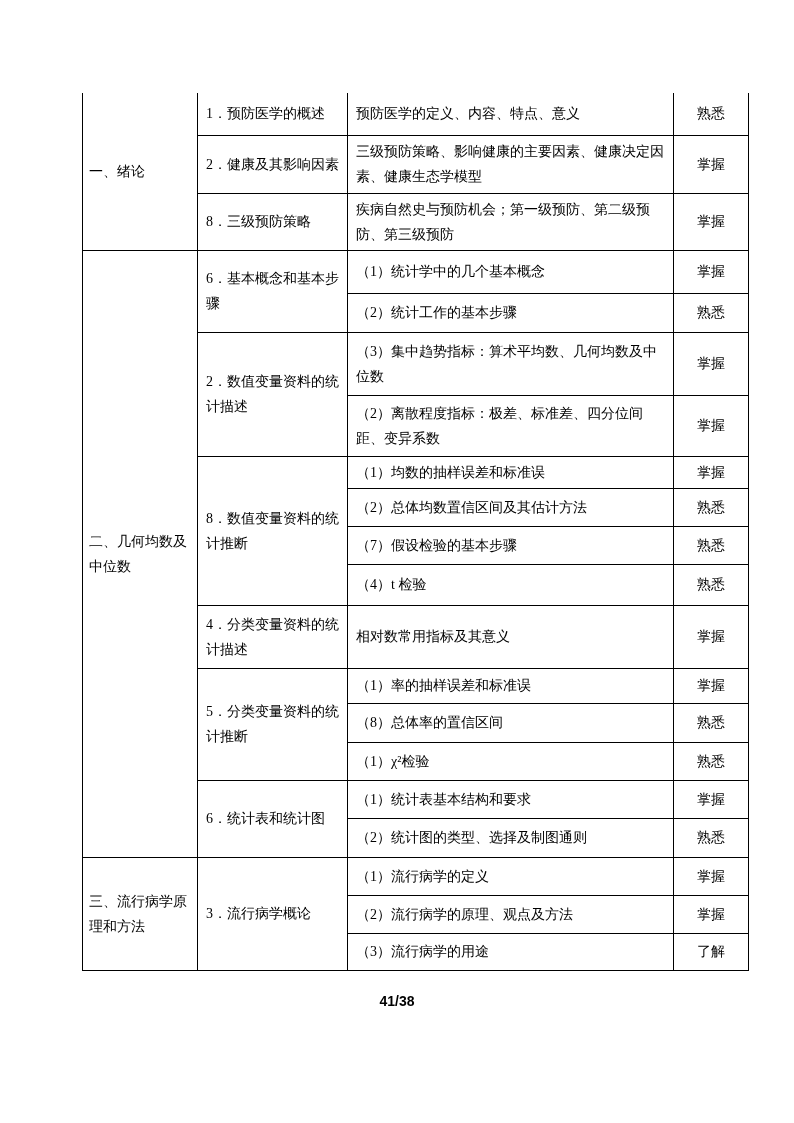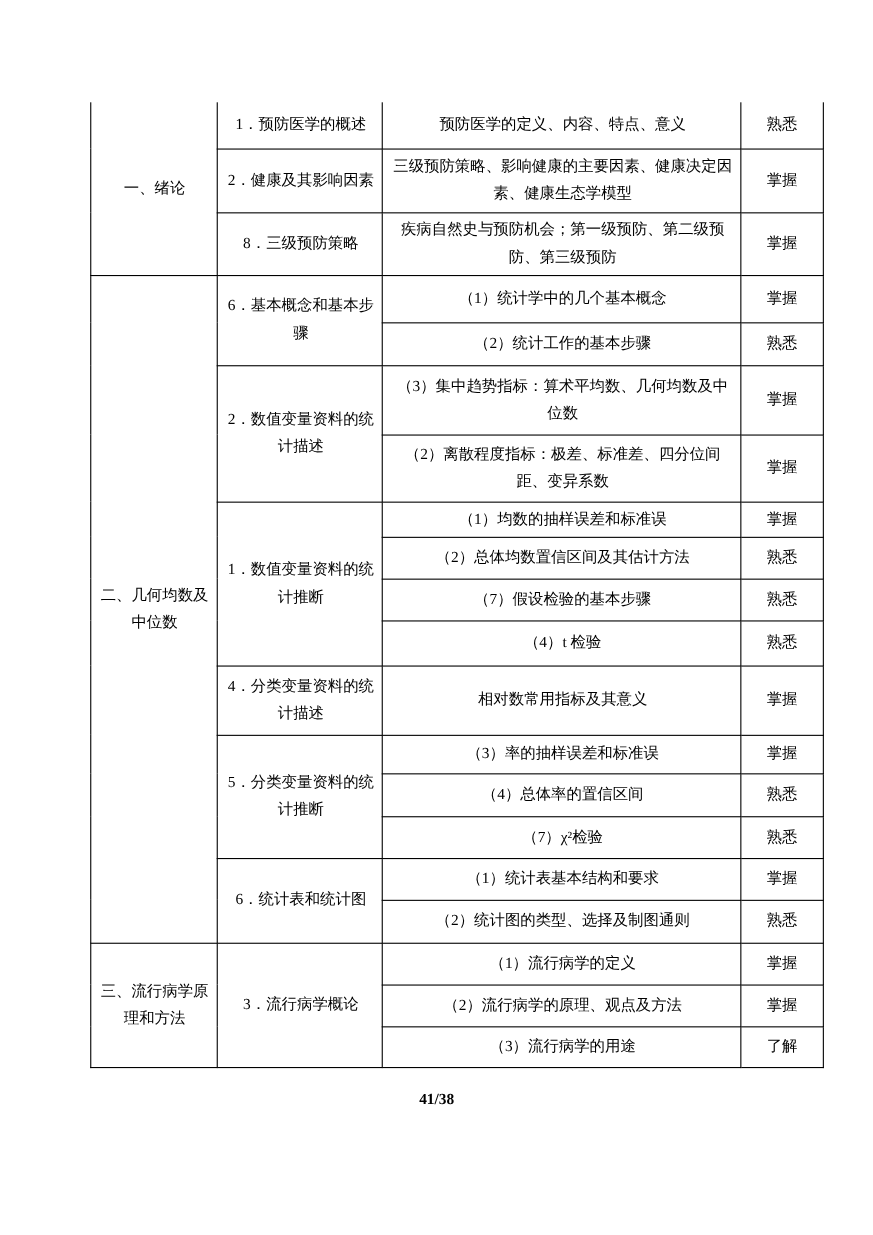--- a/index.html
+++ b/index.html
@@ -28,21 +28,20 @@
     border-collapse: collapse;
     table-layout: fixed;
     font-size: 14px;
   }
   table.syllabus td {
     border: 1px solid #000;
     vertical-align: middle;
     line-height: 25px;
     box-sizing: border-box;
     word-break: break-all;
-    text-align: center;
   }
   
   table.syllabus tr.first-row td {
     border-top: none;
   }
   td.chapter {
     padding: 2px 5px 2px 6px;
   }
   td.section {
     padding: 2px 6px 2px 8px;
@@ -55,21 +54,21 @@
     padding: 2px 2px;
   }
   .footer {
     position: absolute;
     top: 993px;
     left: 0;
     right: 0;
     text-align: center;
     font-weight: bold;
     font-size: 14px;
-    font-family: Liberation Serif, serif;
+    font-family: Liberation Sans, sans-serif;
   }
 </style>
 </head>
 <body>
 
 <div class="page">
 
   <table class="syllabus">
     <colgroup>
       <col style="width:115px">
@@ -109,21 +108,21 @@
       <tr style="height:63px">
         <td class="section" rowspan="2">2．数值变量资料的统计描述</td>
         <td class="content">（3）集中趋势指标：算术平均数、几何均数及中位数</td>
         <td class="level">掌握</td>
       </tr>
       <tr style="height:61px">
         <td class="content">（2）离散程度指标：极差、标准差、四分位间距、变异系数</td>
         <td class="level">掌握</td>
       </tr>
       <tr style="height:32px">
-        <td class="section" rowspan="4">1．数值变量资料的统计推断</td>
+        <td class="section" rowspan="4">8．数值变量资料的统计推断</td>
         <td class="content">（1）均数的抽样误差和标准误</td>
         <td class="level">掌握</td>
       </tr>
       <tr style="height:38px">
         <td class="content">（2）总体均数置信区间及其估计方法</td>
         <td class="level">熟悉</td>
       </tr>
       <tr style="height:38px">
         <td class="content">（7）假设检验的基本步骤</td>
         <td class="level">熟悉</td>
@@ -132,29 +131,29 @@
         <td class="content">（4）t 检验</td>
         <td class="level">熟悉</td>
       </tr>
       <tr style="height:63px">
         <td class="section">4．分类变量资料的统计描述</td>
         <td class="content">相对数常用指标及其意义</td>
         <td class="level">掌握</td>
       </tr>
       <tr style="height:35px">
         <td class="section" rowspan="3">5．分类变量资料的统计推断</td>
-        <td class="content">（3）率的抽样误差和标准误</td>
+        <td class="content">（1）率的抽样误差和标准误</td>
         <td class="level">掌握</td>
       </tr>
       <tr style="height:39px">
-        <td class="content">（4）总体率的置信区间</td>
+        <td class="content">（8）总体率的置信区间</td>
         <td class="level">熟悉</td>
       </tr>
       <tr style="height:38px">
-        <td class="content">（7）χ²检验</td>
+        <td class="content">（1）χ²检验</td>
         <td class="level">熟悉</td>
       </tr>
       <tr style="height:38px">
         <td class="section" rowspan="2">6．统计表和统计图</td>
         <td class="content">（1）统计表基本结构和要求</td>
         <td class="level">掌握</td>
       </tr>
       <tr style="height:39px">
         <td class="content">（2）统计图的类型、选择及制图通则</td>
         <td class="level">熟悉</td>

